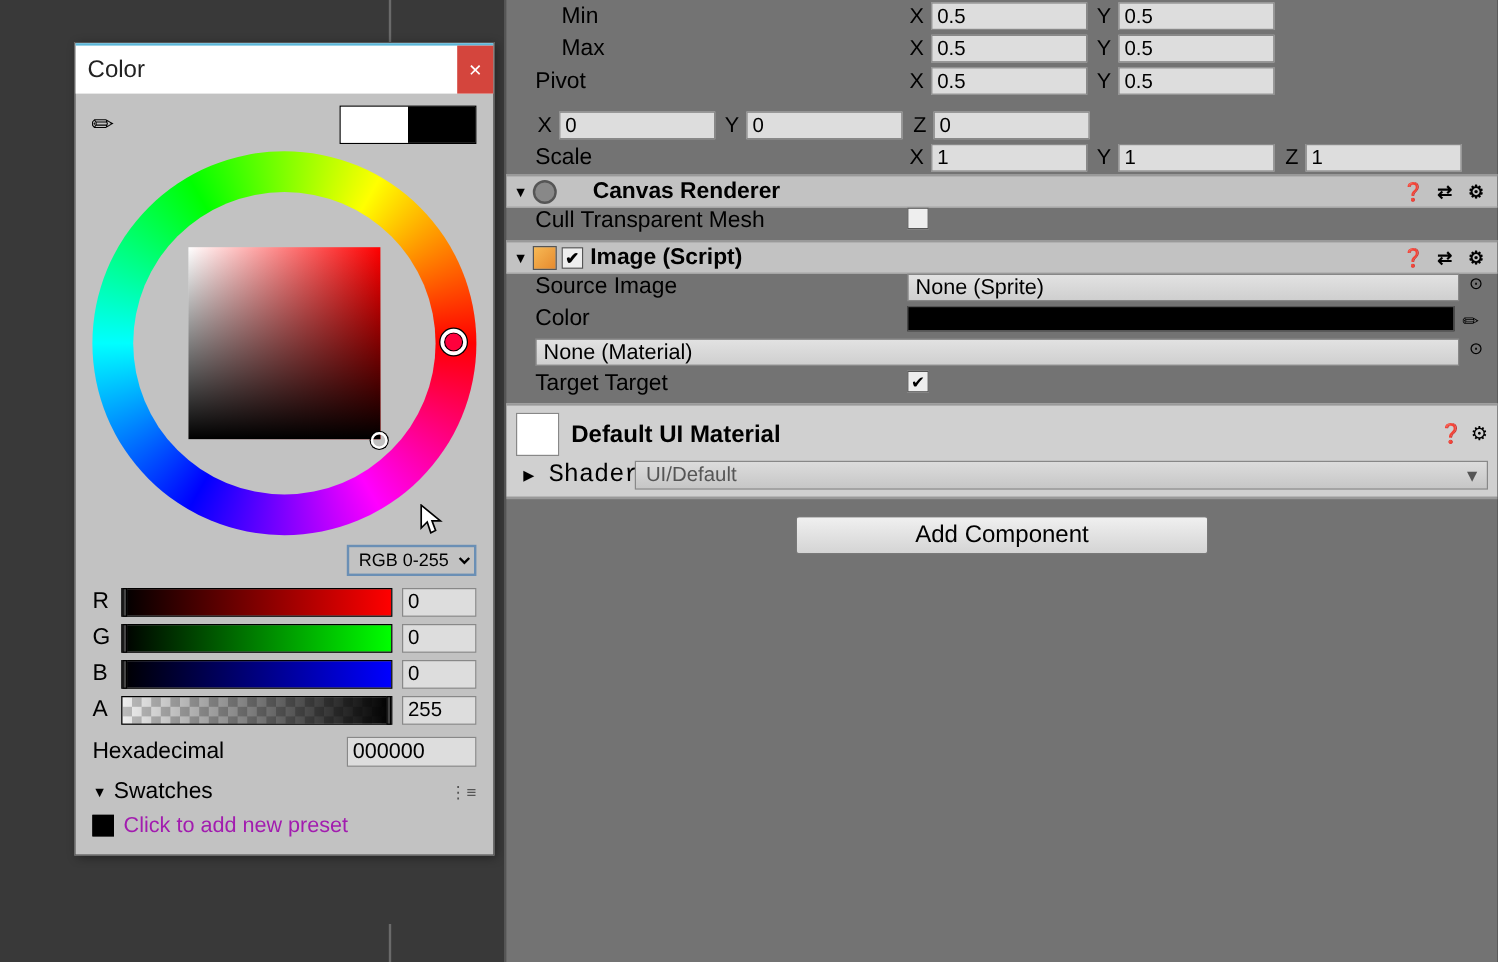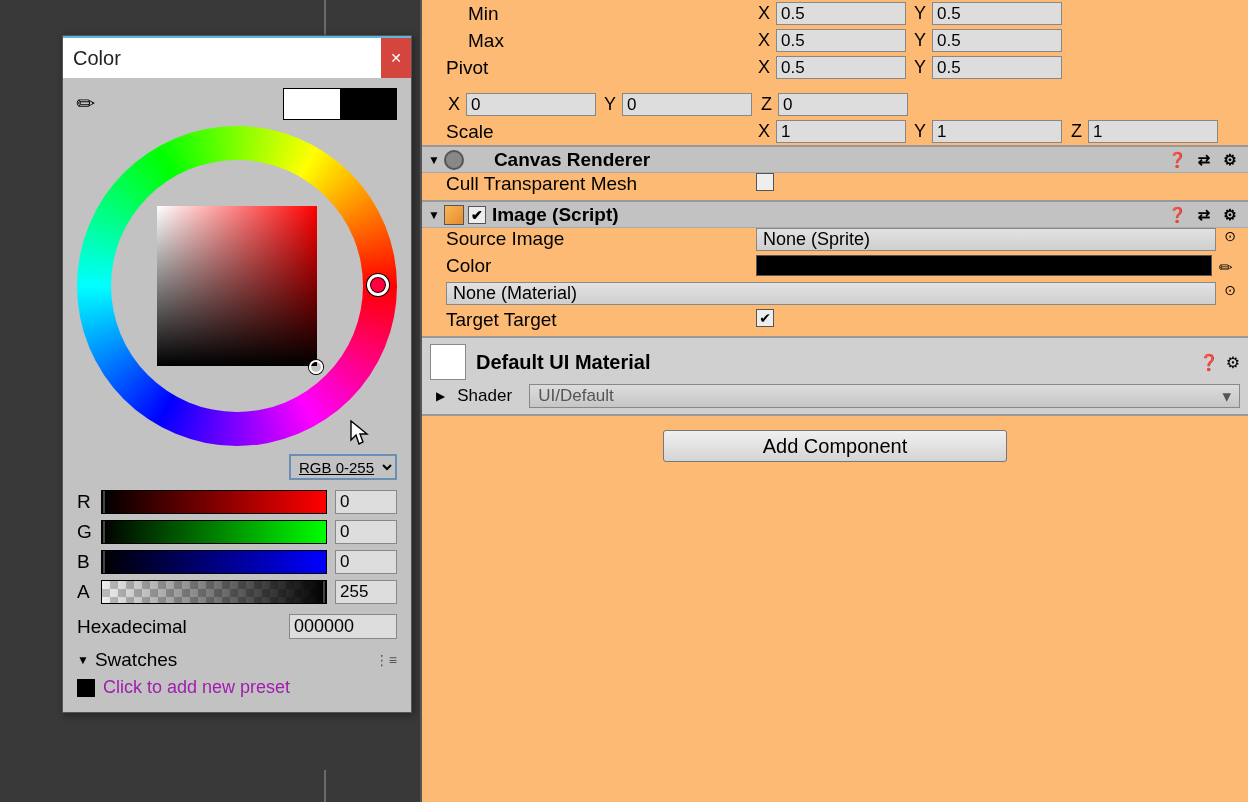--- a/index.html
+++ b/index.html
@@ -61,21 +61,21 @@
 }
 .hue-marker {
   position:absolute; width:22px; height:22px; border:3px solid #fff;
   border-radius:50%; box-shadow:0 0 0 1px #000 inset, 0 0 0 1px #000;
   z-index:3;
 }
 
 .mode-select {
   display:block; margin-left:auto; margin-bottom:10px;
   width:108px; height:26px; font-size:15px;
-  border:2px solid #6a8fb5; background:#c2c2c2; padding:0 4px;text-decoration:underline;
+  border:2px solid #6a8fb5; background:#c2c2c2; padding:0 4px;
 }
 
 .slider-row { display:flex; align-items:center; gap:8px; margin:6px 0; }
 .slider-row .lab { width:16px; font-size:19px; }
 .slider {
   flex:1; height:24px; border:1px solid #000; position:relative;
 }
 .slider-r { background: linear-gradient(to right, #000, #f00); }
 .slider-g { background: linear-gradient(to right, #000, #0f0); }
 .slider-b { background: linear-gradient(to right, #000, #00f); }
@@ -104,21 +104,21 @@
 .swatch-preset { width:18px; height:18px; border:2px solid #000; background:#000;}
 .swatch-text { font-size:18px; color:#a21caf; }
 
 
 .vdivider { position:absolute; left:324px; top:0; width:2px; height:35px; background:#6a6a6a;}
 .vdivider2 { position:absolute; left:324px; top:770px; width:2px; height:32px; background:#6a6a6a;}
 
 
 .inspector {
   position:absolute; left:420px; top:0; right:0; bottom:0;
-  background:#fdba74; border-left:2px solid #555;
+  background:#737373; border-left:2px solid #555;
 }
 .prop-row { display:flex; align-items:center; height:27px; padding-left:24px; }
 .prop-label { width:310px; font-size:19px; }
 .xyz { display:flex; align-items:center; gap:6px; }
 .axis-label { font-size:18px; width:14px; text-align:right; }
 .axis-input { width:154px; height:23px; border:1px solid #888; background:#ddd; padding:0 4px; font-size:17px; }
 .axis-input.short { width:130px; }
 
 .comp-header {
   display:flex; align-items:center; height:28px;
@@ -150,21 +150,21 @@
 
 .material-block {
   background:#d0d0d0; border-top:2px solid #999; padding:6px 8px;
 }
 .mat-header { display:flex; align-items:center; gap:10px; }
 .mat-swatch { width:36px; height:36px; background:#fff; border:1px solid #888;}
 .mat-name { font-size:20px; font-weight:bold; }
 .mat-tools { margin-left:auto; display:flex; gap:6px;}
 .shader-row { display:flex; align-items:center; gap:12px; margin-top:4px; padding-left:6px;}
 .shader-row .foldout { font-size:12px;}
-.shader-label { font-size:17px; }
+.shader-label { font-size:21px;font-family:Liberation Mono, monospace; }
 .shader-dd {
   flex:1; height:24px; border:1px solid #888;
   background:linear-gradient(#dcdcdc,#c6c6c6);
   padding:0 8px; font-size:17px; color:#555;
   display:flex; align-items:center; justify-content:space-between;
 }
 
 .add-comp-wrap { border-top:2px solid #999; padding:14px 0; text-align:center;}
 .add-comp {
   width:344px; height:32px; font-size:20px;

